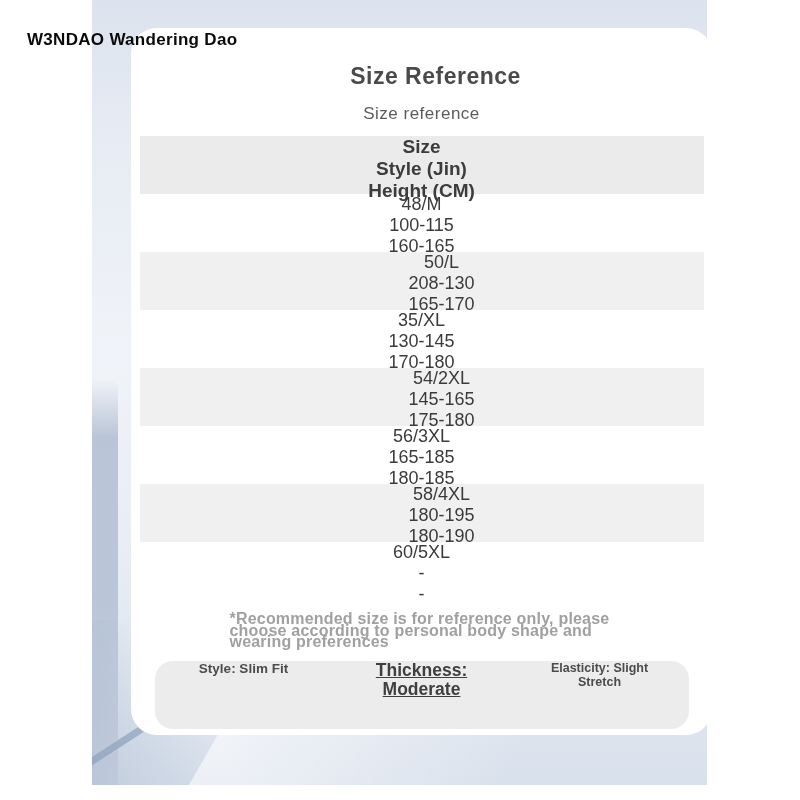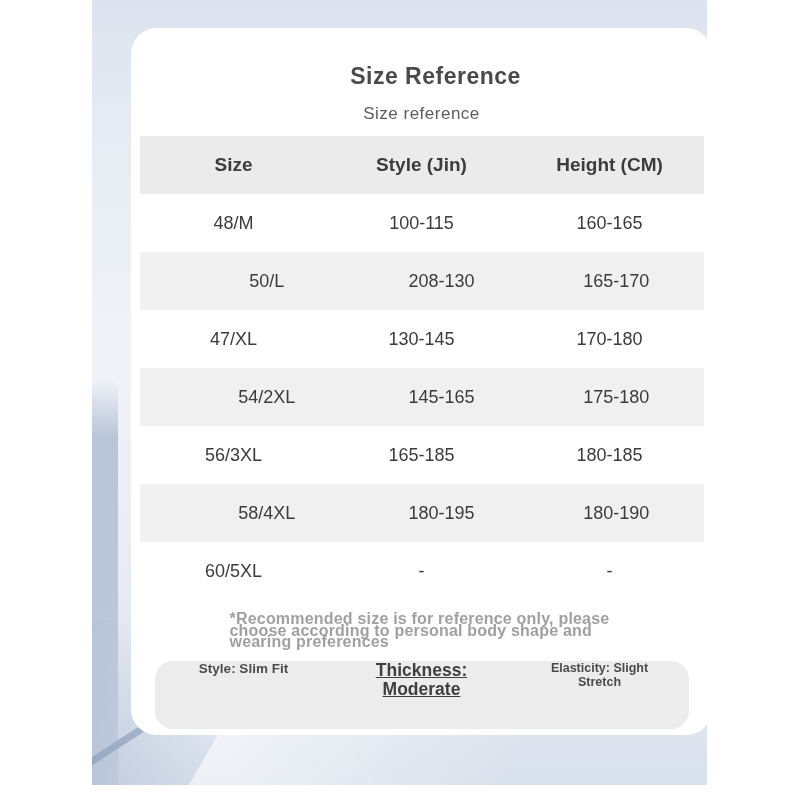--- a/index.html
+++ b/index.html
@@ -30,21 +30,21 @@
   .card { position:absolute; left:107px; top:28px; width:581px; height:707px;
     background:#ffffff; border-radius:26px; z-index:2;margin-left:24px; }
 
   .title { margin-top:34px; text-align:center; font-size:23px; line-height:28px;
     font-weight:bold; color:#4a4a4a; letter-spacing:0.5px; transform:translateX(14px); }
   .subtitle { margin-top:15px; text-align:center; font-size:17px; line-height:17px;
     color:#5c5c5c; letter-spacing:0.5px; }
 
   
   .table { width:564px; margin:14px auto 0; }
-  .trow { display:flex; height:58px; align-items:center; background:#ffffff; }
+  .trow { display:flex; height:58px; align-items:center; background:#ffffff;flex-direction:column; }
   .trow.thead { background:#ebebeb; }
   .trow.alt { background:#f0f0f0;padding-left:40px; }
   .tcell { flex:1 1 33.33%; text-align:center; font-size:18px; color:#3b3b3b; }
   .thead .tcell { font-size:19px; font-weight:bold; color:#3c3c3c; }
 
   
   .footnote { width:384px; margin:13px auto 0; text-align:left;
     font-size:16px; line-height:11.5px; font-weight:bold; color:#a0a0a0; letter-spacing:0.2px; }
 
   
@@ -61,20 +61,21 @@
 
 <div class="page">
 
   <div class="backdrop">
     <div class="streak-a"></div>
     <div class="streak-line"></div>
     <div class="streak-b"></div>
     <div class="left-shade"></div>
   </div>
 
+  <div class="brand">W3NDAO Wandering Dao</div>
 
   <div class="card">
 
     <div class="title">Size Reference</div>
     <div class="subtitle">Size reference</div>
 
     <div class="table">
       <div class="trow thead">
         <div class="tcell">Size</div>
         <div class="tcell">Style (Jin)</div>
@@ -85,21 +86,21 @@
         <div class="tcell">48/M</div>
         <div class="tcell">100-115</div>
         <div class="tcell">160-165</div>
       </div>
       <div class="trow alt">
         <div class="tcell">50/L</div>
         <div class="tcell">208-130</div>
         <div class="tcell">165-170</div>
       </div>
       <div class="trow">
-        <div class="tcell">47/XL</div>
+        <div class="tcell">35/XL</div>
         <div class="tcell">130-145</div>
         <div class="tcell">170-180</div>
       </div>
       <div class="trow alt">
         <div class="tcell">54/2XL</div>
         <div class="tcell">145-165</div>
         <div class="tcell">175-180</div>
       </div>
       <div class="trow">
         <div class="tcell">56/3XL</div>

